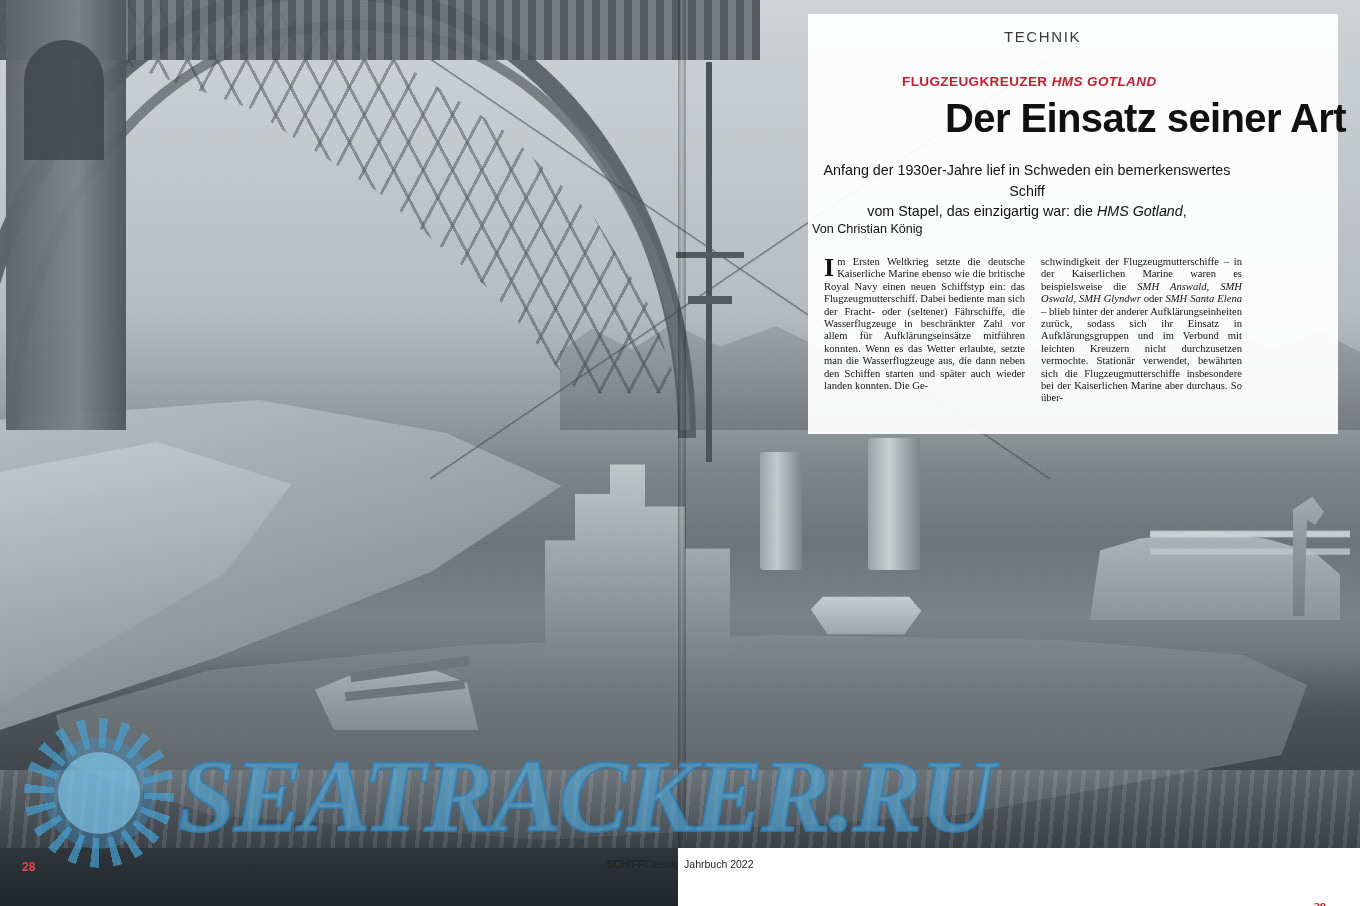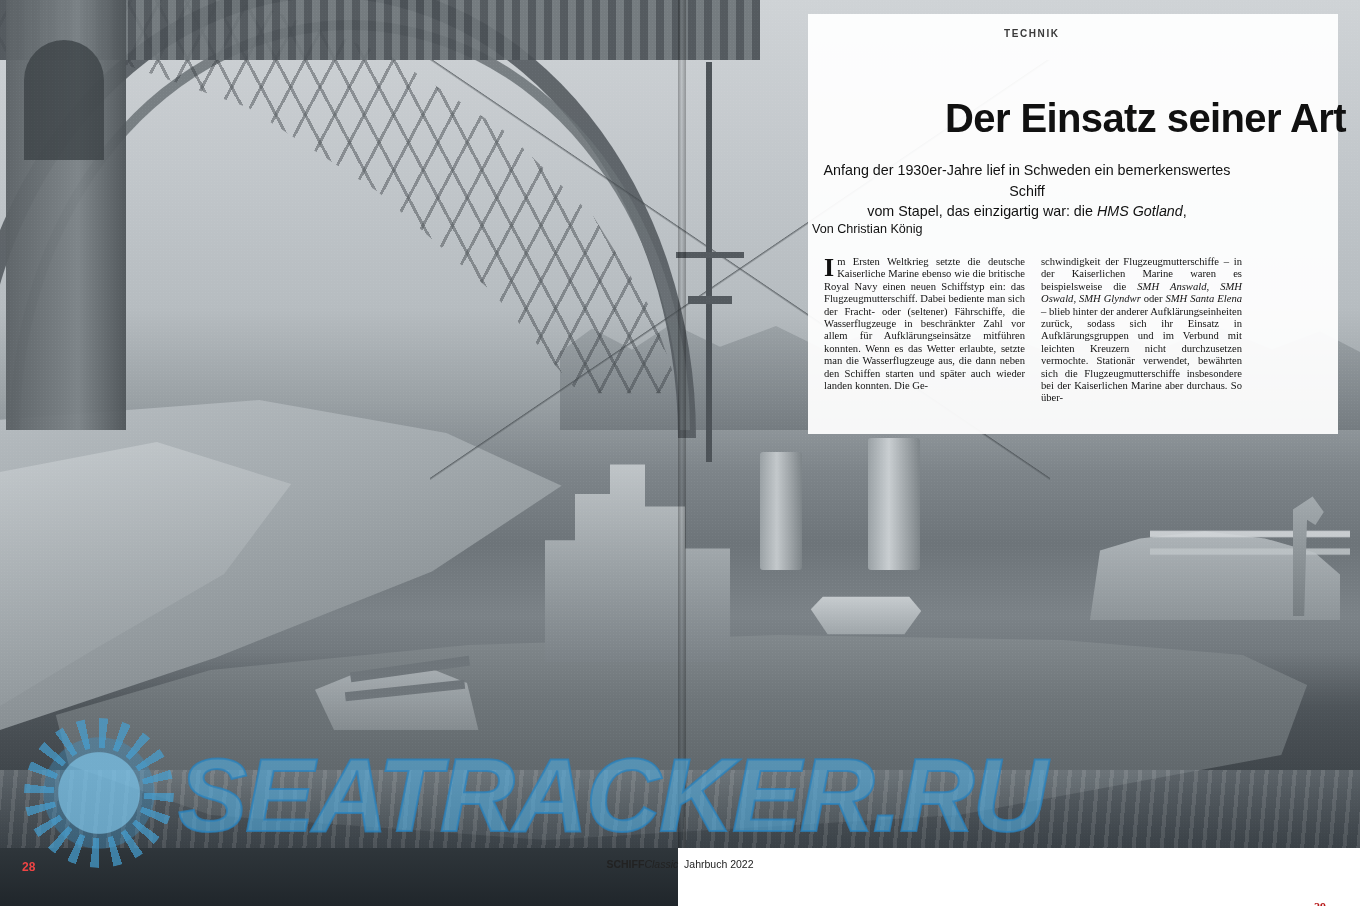--- a/index.html
+++ b/index.html
@@ -121,22 +121,22 @@
 
   .cols{position:absolute;left:824px;top:256px;width:418px;height:160px;
     display:flex;gap:16px;}
   .col{width:201px;font-size:10.6px;line-height:12.4px;text-align:justify;color:#111;}
   .col p{margin:0;}
   .dropcap{float:left;font-size:26px;line-height:20px;font-weight:bold;
     padding:2px 3px 0 0;}
   .col i{font-style:italic;}
 
   .technik{position:absolute;left:1004px;top:28px;
-    font-family:"Liberation Sans", sans-serif;font-size:10px;letter-spacing:1.6px;
-    color:#3a3a3a;font-weight:bold;}
+    font-family:"Liberation Sans", sans-serif;font-size:15px;letter-spacing:1.6px;
+    color:#3a3a3a;}
 
   .caption{position:absolute;left:1136px;top:776px;width:200px;
     font-family:"Liberation Sans", sans-serif;font-size:9.4px;line-height:12.6px;
     color:#ffffff;}
   .caption b{color:#e8253a;}
   .caption i{font-style:italic;}
 
   .folio-left{position:absolute;left:22px;top:860px;
     font-family:"Liberation Sans", sans-serif;font-size:12px;color:#ef4444;font-weight:bold;}
   .folio-right{position:absolute;left:1314px;top:900px;
@@ -145,21 +145,21 @@
     font-family:"Liberation Sans", sans-serif;font-size:10.5px;color:#222;}
   .footer-center .sc{font-weight:bold;}
   .footer-center .cl{font-style:italic;}
   .bottombar{position:absolute;left:0;top:848px;width:1360px;height:58px;background:#fff;}
   .bottombar-left{position:absolute;left:0;top:848px;width:678px;height:58px;
     background:linear-gradient(180deg,#2f363b,#20262b);}
 
   
   .wm{position:absolute;left:0;top:700px;width:1360px;height:206px;pointer-events:none;}
   .wm-text{position:absolute;left:178px;top:36px;width:1180px;
-    font-family:Liberation Sans, sans-serif;font-weight:bold;font-style:italic;
+    font-family:Liberation Serif, serif;font-weight:bold;font-style:italic;
     font-size:104px;letter-spacing:-2px;
     color:rgba(80,170,220,.62);
     -webkit-text-stroke:2px rgba(40,130,190,.75);}
   .wm-sun{position:absolute;left:24px;top:18px;width:150px;height:150px;border-radius:50%;
     background:radial-gradient(circle,rgba(120,195,235,.75) 0 38%, rgba(60,150,205,.35) 39% 52%, rgba(0,0,0,0) 53%);}
   .wm-rays{position:absolute;left:24px;top:18px;width:150px;height:150px;border-radius:50%;
     background:repeating-conic-gradient(rgba(70,160,210,.7) 0deg 7deg, rgba(0,0,0,0) 7deg 18deg);
     -webkit-mask:radial-gradient(circle, rgba(0,0,0,0) 0 42%, #000 43% 100%);
             mask:radial-gradient(circle, rgba(0,0,0,0) 0 42%, #000 43% 100%);}
 </style>
@@ -195,20 +195,24 @@
     <div class="planes"></div>
     <div class="crane"></div>
     <div class="wake"></div>
     <div class="grain"></div>
   </div>
 
   <div class="textpanel"></div>
 
   <div class="technik">TECHNIK</div>
 
+  <div class="kicker">
+    <span>FLUGZEUGKREUZER</span>
+    <i>HMS GOTLAND</i>
+  </div>
 
   <div class="headline">Der Einsatz seiner Art</div>
 
   <div class="subhead">
     <span>Anfang der 1930er-Jahre lief in Schweden ein bemerkenswertes Schiff</span><br>
     <span>vom Stapel, das einzigartig war: die </span><i>HMS Gotland</i><span>,</span><br>
   </div>
 
   <div class="byline">Von Christian König</div>
 

